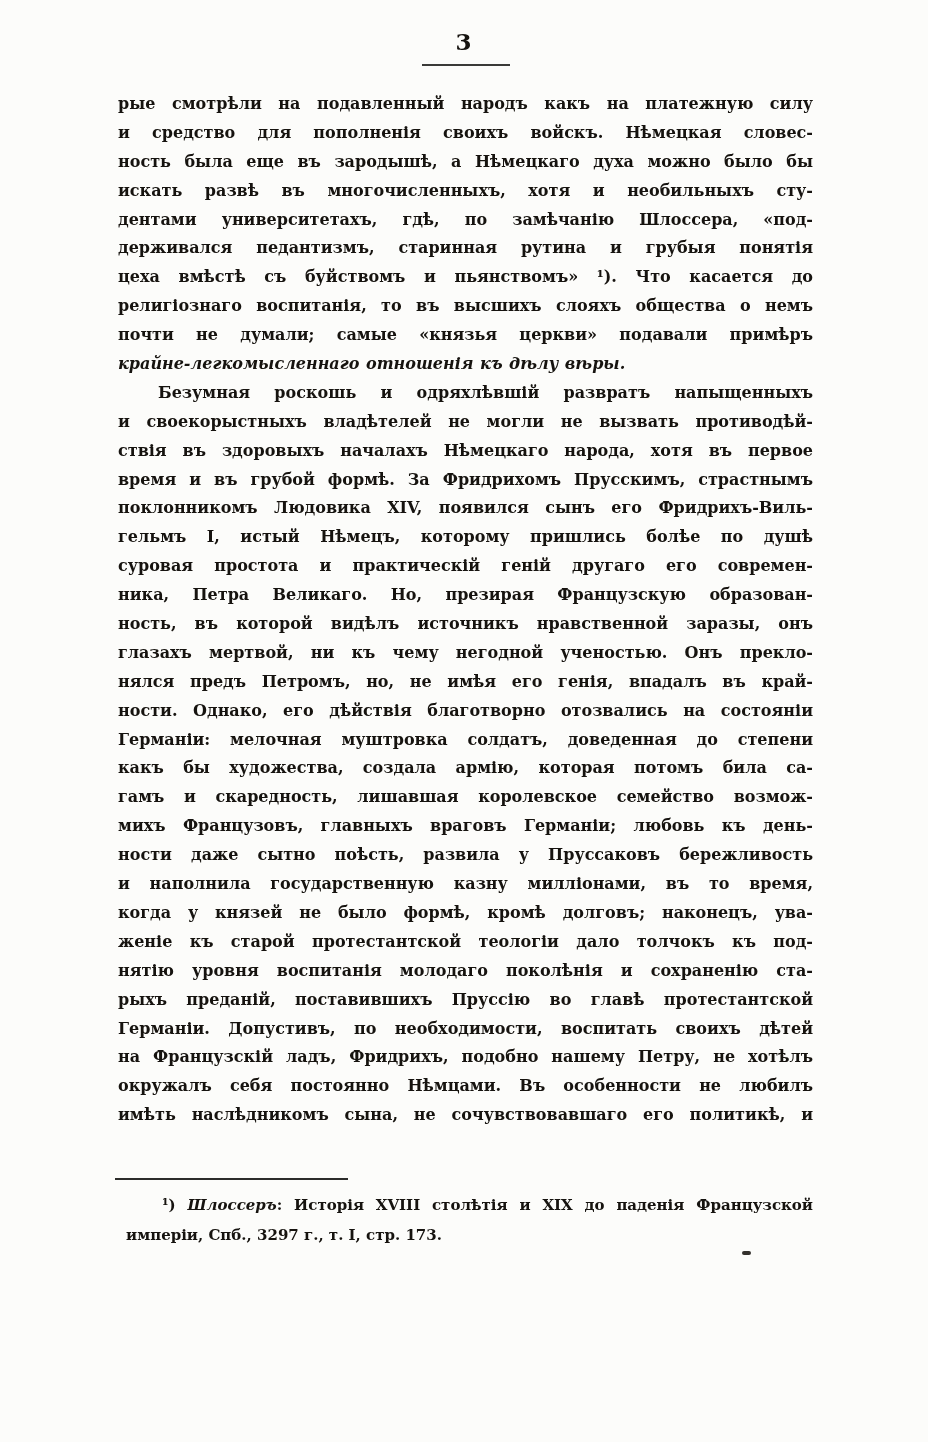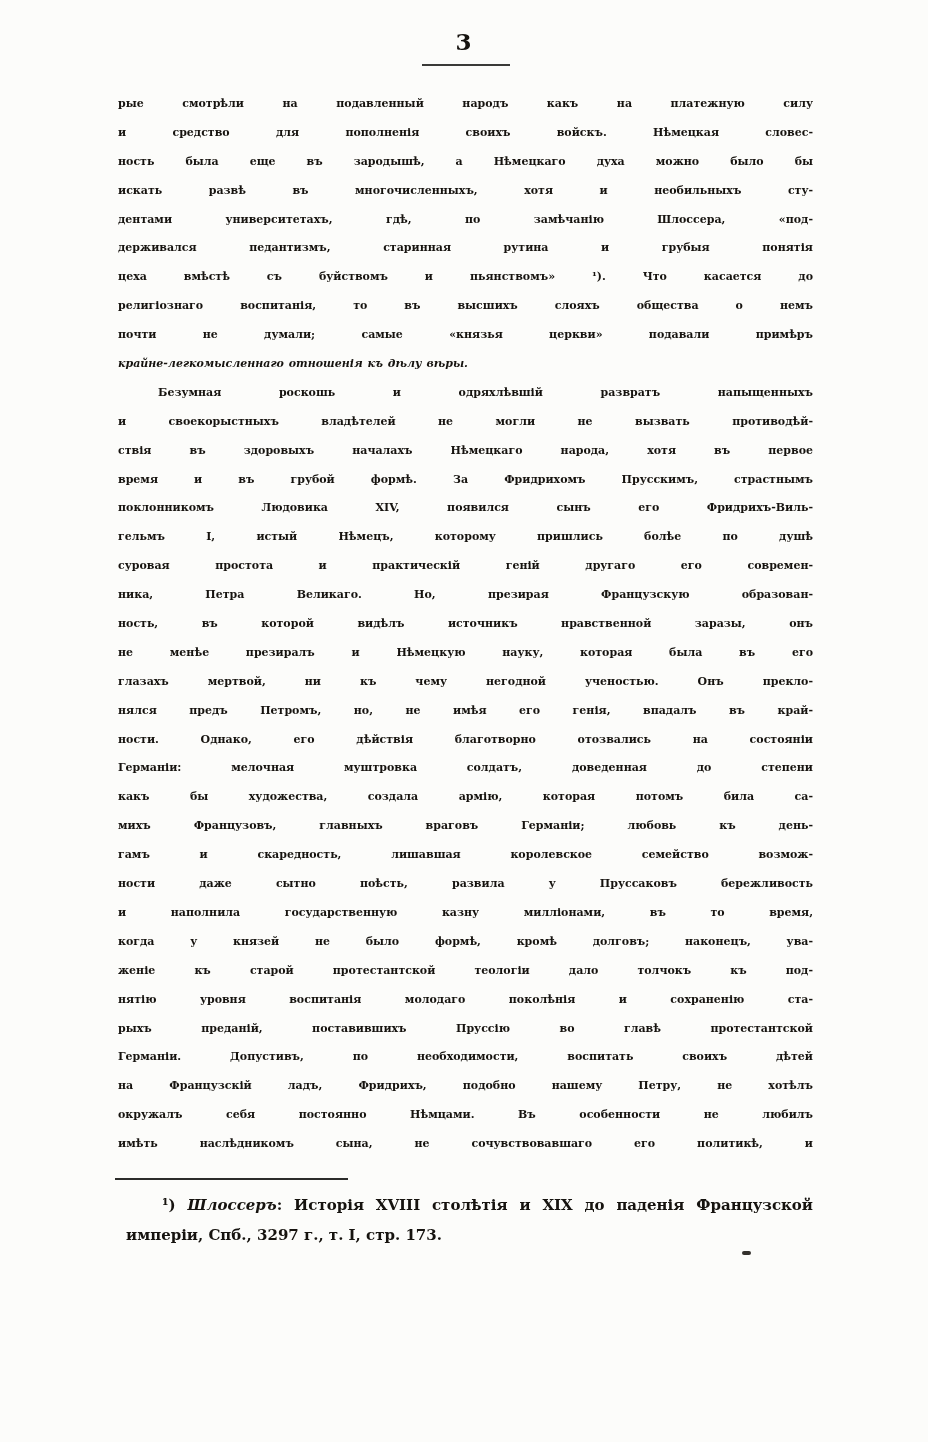--- a/index.html
+++ b/index.html
@@ -36,21 +36,21 @@
   .text-block {
     position: absolute;
     left: 118px;
     top: 90px;
     width: 695px;
   }
   .paragraph { margin: 0; }
   .line {
     height: 28.9px;
     line-height: 28.9px;
-    font-size: 11px;
+    font-size: 16px;
     font-weight: bold;
     text-align: justify;
     text-align-last: justify;
     word-spacing: 1px;
   }
   .line.indent { text-indent: 40px; }
   .line.no-justify { text-align-last: left; font-style: italic; }
   .footnote-rule {
     position: absolute;
     top: 1178px;
@@ -110,28 +110,27 @@
       <div class="paragraph">
         <div class="line indent">Безумная роскошь и одряхлѣвшій развратъ напыщенныхъ</div>
         <div class="line">и своекорыстныхъ владѣтелей не могли не вызвать противодѣй-</div>
         <div class="line">ствія въ здоровыхъ началахъ Нѣмецкаго народа, хотя въ первое</div>
         <div class="line">время и въ грубой формѣ. За Фридрихомъ Прусскимъ, страстнымъ</div>
         <div class="line">поклонникомъ Людовика XIV, появился сынъ его Фридрихъ-Виль-</div>
         <div class="line">гельмъ I, истый Нѣмецъ, которому пришлись болѣе по душѣ</div>
         <div class="line">суровая простота и практическій геній другаго его современ-</div>
         <div class="line">ника, Петра Великаго. Но, презирая Французскую образован-</div>
         <div class="line">ность, въ которой видѣлъ источникъ нравственной заразы, онъ</div>
-        <div class="line">не менѣе презиралъ и Нѣмецкую науку, которая была въ его</div>
         <div class="line">глазахъ мертвой, ни къ чему негодной ученостью. Онъ прекло-</div>
         <div class="line">нялся предъ Петромъ, но, не имѣя его генія, впадалъ въ край-</div>
         <div class="line">ности. Однако, его дѣйствія благотворно отозвались на состояніи</div>
         <div class="line">Германіи: мелочная муштровка солдатъ, доведенная до степени</div>
         <div class="line">какъ бы художества, создала армію, которая потомъ била са-</div>
+        <div class="line">гамъ и скаредность, лишавшая королевское семейство возмож-</div>
         <div class="line">михъ Французовъ, главныхъ враговъ Германіи; любовь къ день-</div>
-        <div class="line">гамъ и скаредность, лишавшая королевское семейство возмож-</div>
         <div class="line">ности даже сытно поѣсть, развила у Пруссаковъ бережливость</div>
         <div class="line">и наполнила государственную казну милліонами, въ то время,</div>
         <div class="line">когда у князей не было формѣ, кромѣ долговъ; наконецъ, ува-</div>
         <div class="line">женіе къ старой протестантской теологіи дало толчокъ къ под-</div>
         <div class="line">нятію уровня воспитанія молодаго поколѣнія и сохраненію ста-</div>
         <div class="line">рыхъ преданій, поставившихъ Пруссію во главѣ протестантской</div>
         <div class="line">Германіи. Допустивъ, по необходимости, воспитать своихъ дѣтей</div>
         <div class="line">на Французскій ладъ, Фридрихъ, подобно нашему Петру, не хотѣлъ</div>
         <div class="line">окружалъ себя постоянно Нѣмцами. Въ особенности не любилъ</div>
         <div class="line">имѣть наслѣдникомъ сына, не сочувствовавшаго его политикѣ, и</div>

